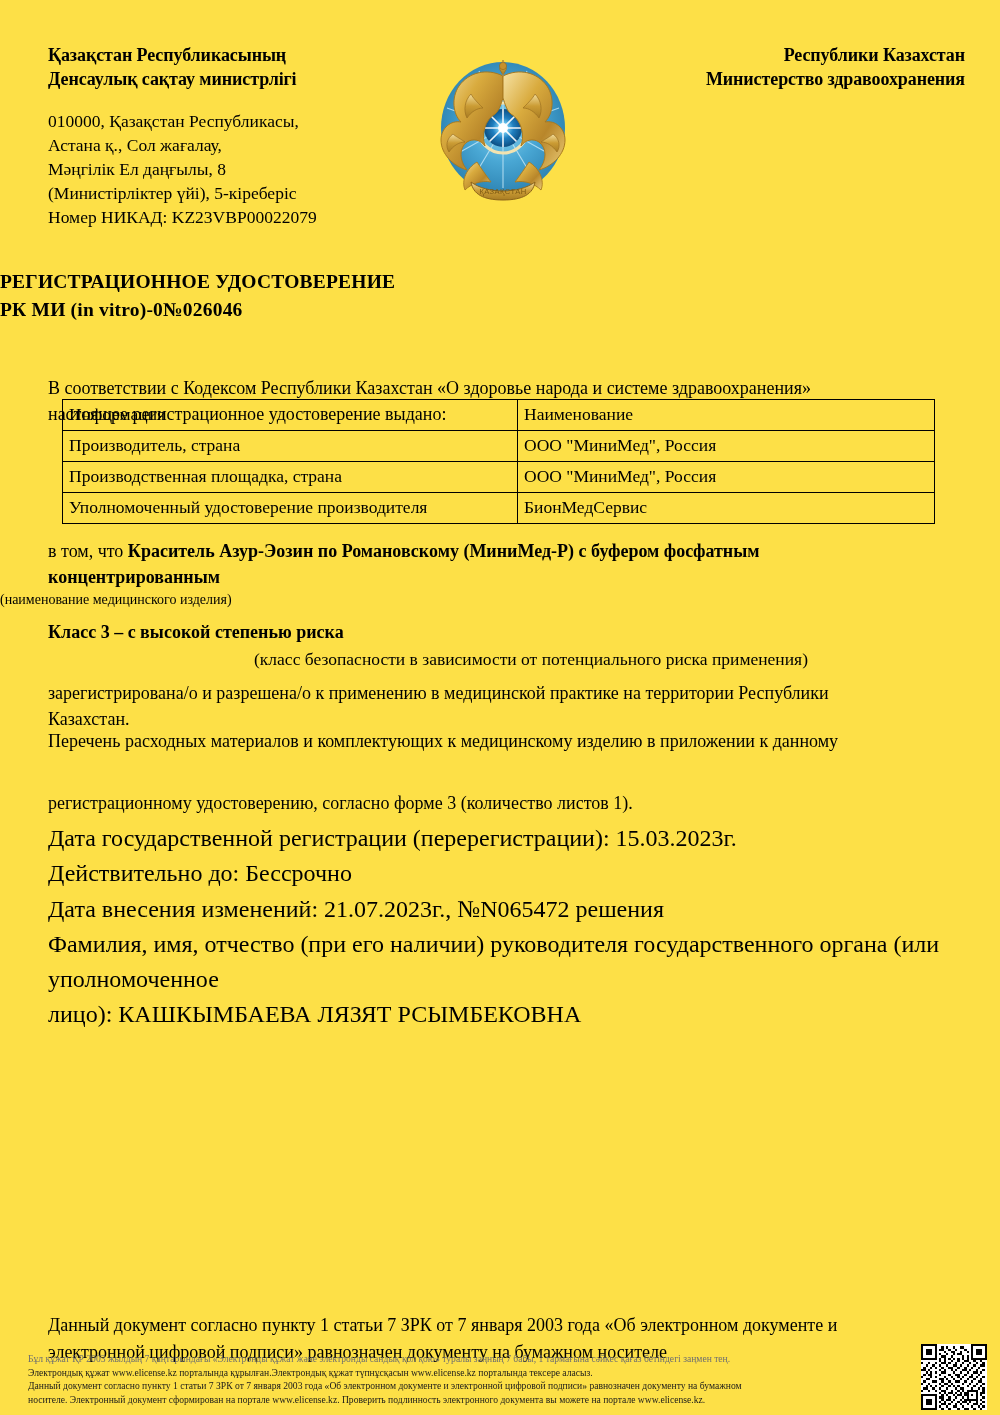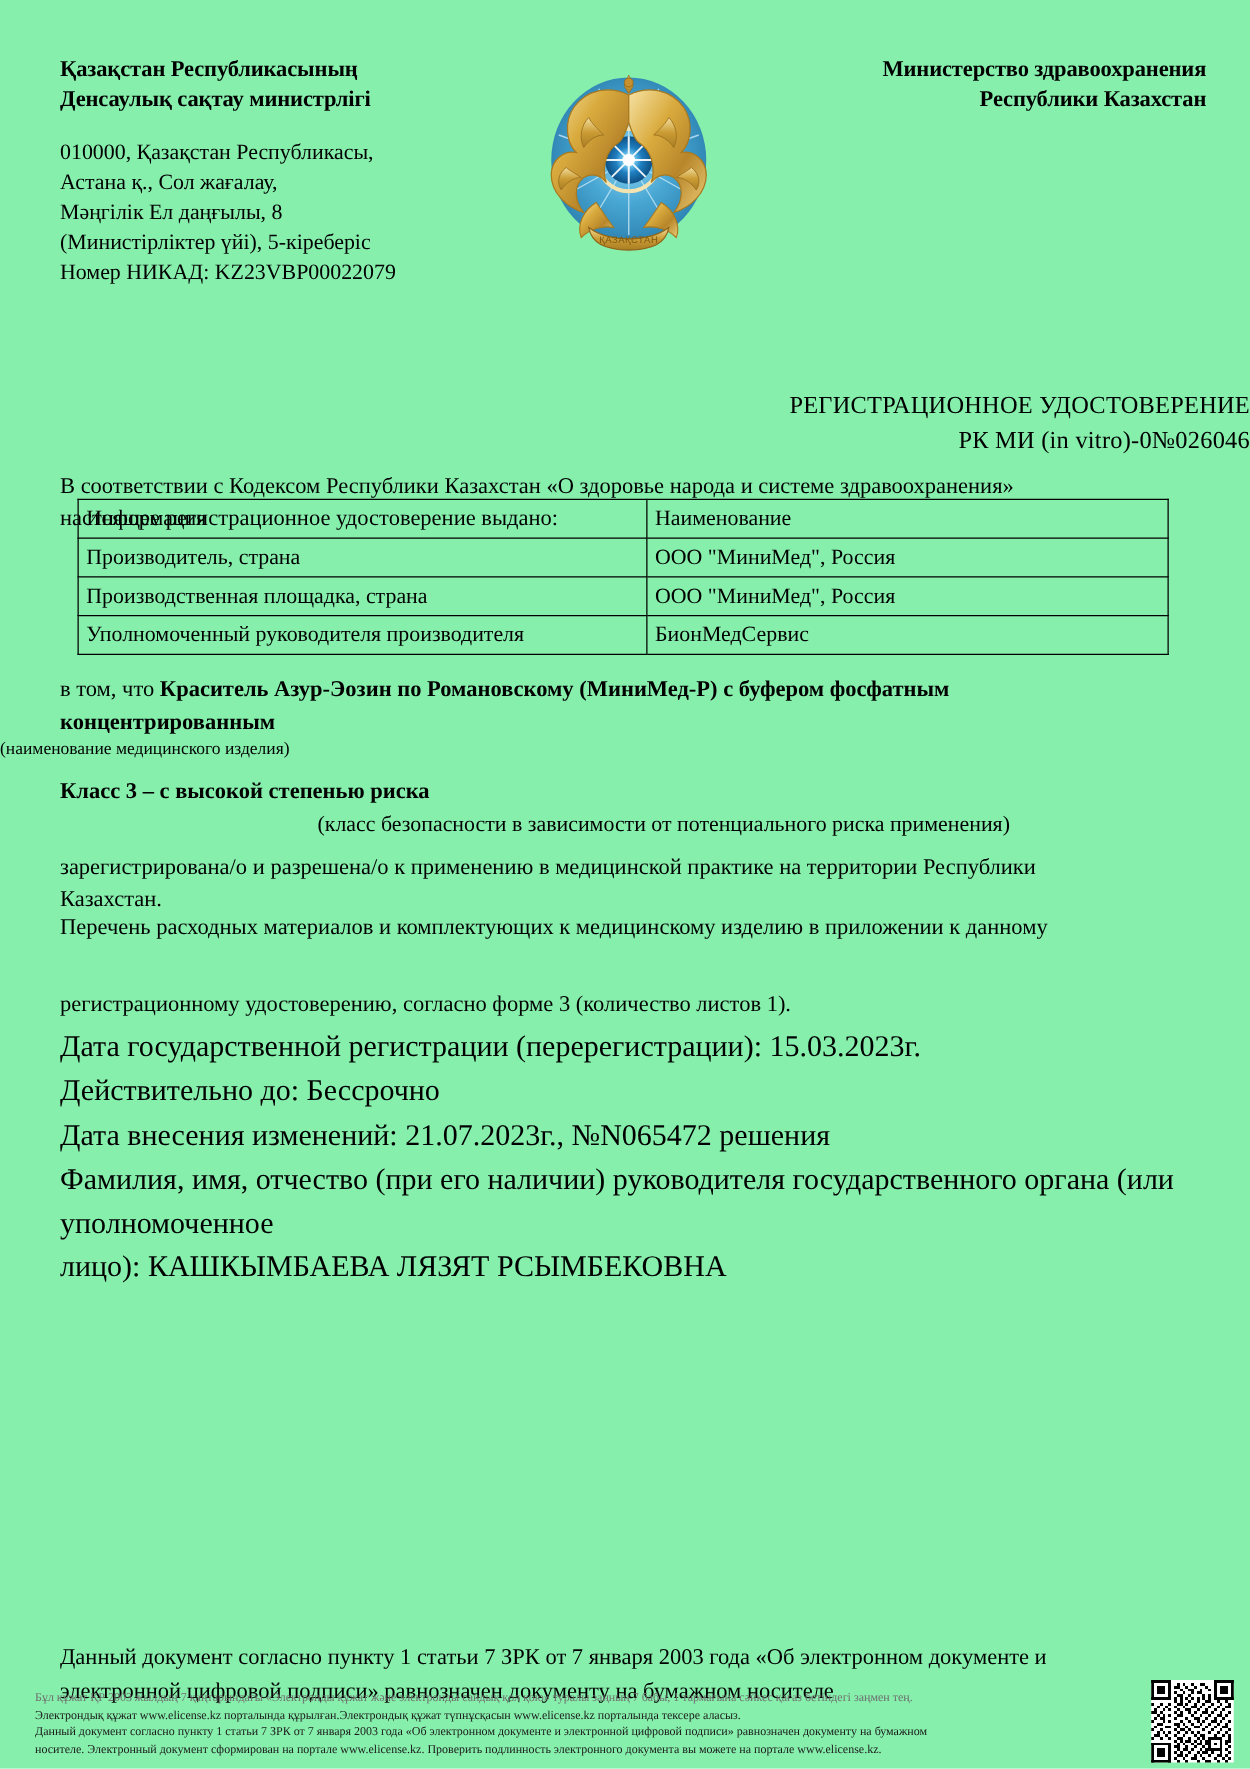--- a/index.html
+++ b/index.html
@@ -9,21 +9,21 @@
   }
   body {
     font-family: "Liberation Serif", "DejaVu Serif", serif;
     color: #000000;
   }
   .page {
     position: relative;
     width: 1000px;
     height: 1415px;
     margin: 0 auto;
-    background: #86efac;
+    background: #fde047;
     overflow: hidden;
   }
 
   
   .header {
     position: absolute;
     top: 44px;
     left: 48px;
     right: 35px;
     display: flex;
@@ -60,26 +60,25 @@
     height: 165px;
   }
   .emblem-wrap svg { display: block; }
 
   
   .doc-title {
     position: absolute;
     top: 268px;
     left: 0;
     right: 0;
-    text-align: right;
-    font-weight: normal;
+    text-align: left;
+    font-weight: bold;
     font-size: 19.5px;
     line-height: 1.42;
     letter-spacing: 0.2px;
-    margin-top: 43px;
   }
 
   
   .intro {
     position: absolute;
     top: 343px;
     left: 48px;
     width: 912px;
     font-size: 18px;
     line-height: 1.42;
@@ -222,22 +221,22 @@
         <div>010000, Қазақстан Республикасы,</div>
         <div>Астана қ., Сол жағалау,</div>
         <div>Мәңгілік Ел даңғылы, 8</div>
         <div>(Министірліктер үйі), 5-кіреберіс</div>
         <div class="hdr-nikad">Номер НИКАД: KZ23VBP00022079</div>
       </div>
     </div>
 
     <div class="hdr-col right">
       <div class="hdr-title">
+        <div>Республики Казахстан</div>
         <div>Министерство здравоохранения</div>
-        <div>Республики Казахстан</div>
       </div>
     </div>
   </div>
 
   <div class="emblem-wrap">
     <svg viewBox="0 0 152 165" width="152" height="165" aria-hidden="true">
       <defs>
         <radialGradient id="shanyrak" cx="50%" cy="50%" r="50%">
           <stop offset="0%" stop-color="#ffffff"></stop>
           <stop offset="22%" stop-color="#79d0f5"></stop>
@@ -330,21 +329,21 @@
       </tr>
       <tr>
         <td class="c1">Производитель, страна</td>
         <td>ООО "МиниМед", Россия</td>
       </tr>
       <tr>
         <td class="c1">Производственная площадка, страна</td>
         <td>ООО "МиниМед", Россия</td>
       </tr>
       <tr>
-        <td class="c1">Уполномоченный руководителя производителя</td>
+        <td class="c1">Уполномоченный удостоверение производителя</td>
         <td>БионМедСервис</td>
       </tr>
     </tbody>
   </table>
 
   <div class="prodname">
     <div>
       <span>в том, что</span>
       <b>Краситель Азур-Эозин по Романовскому (МиниМед-Р) с буфером фосфатным</b>
     </div>

